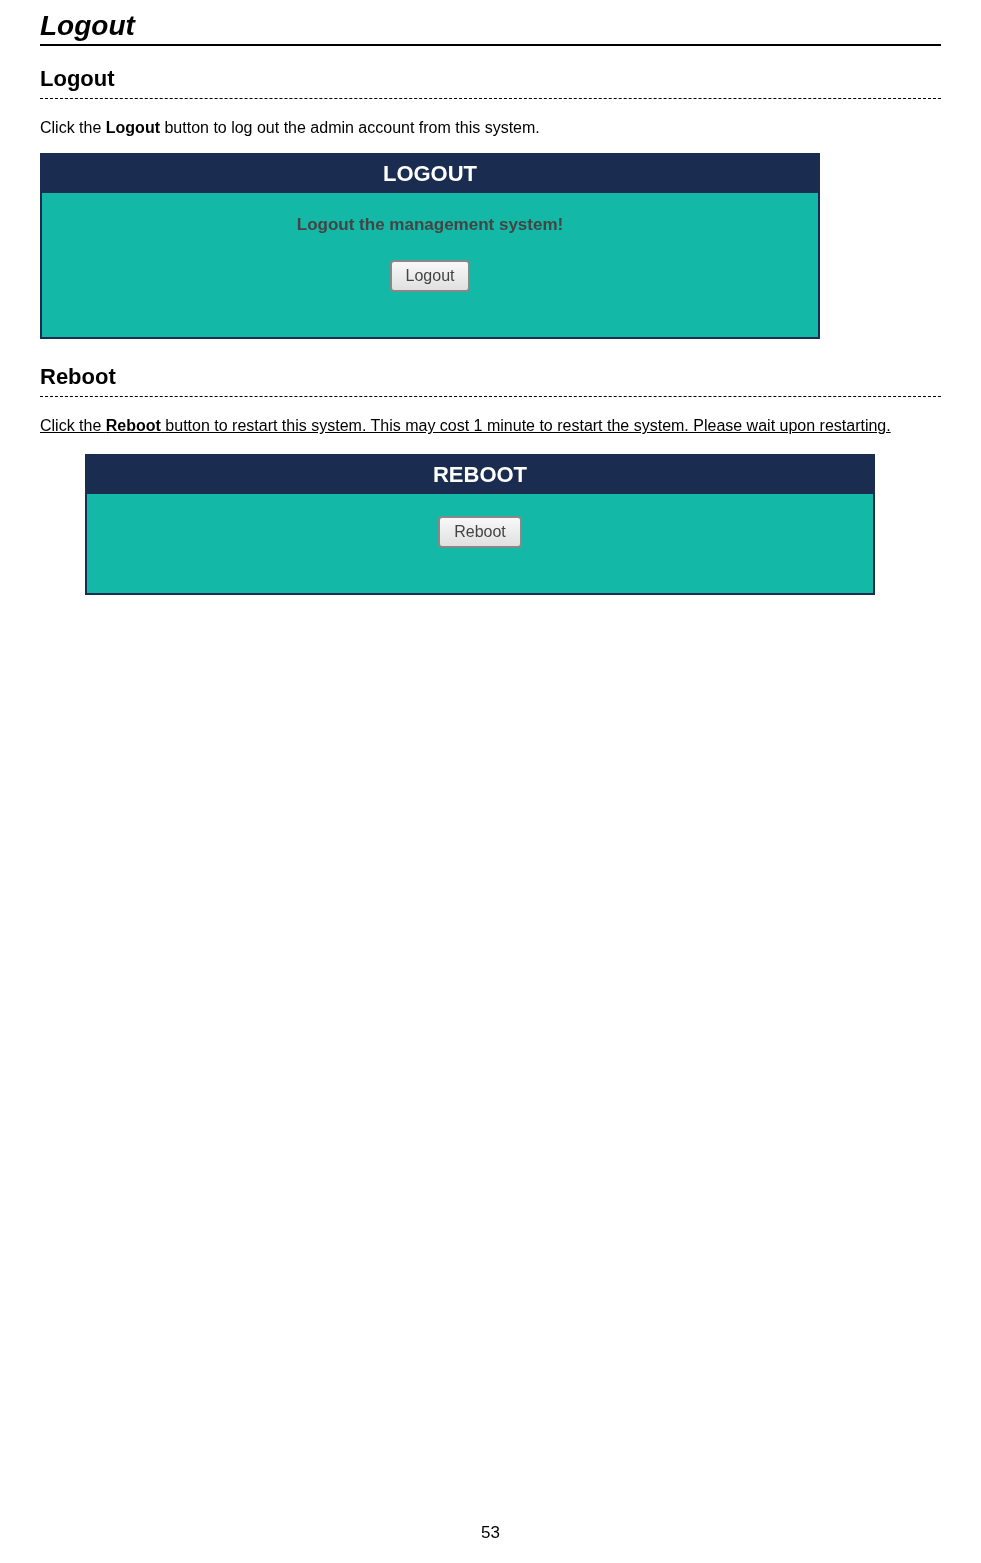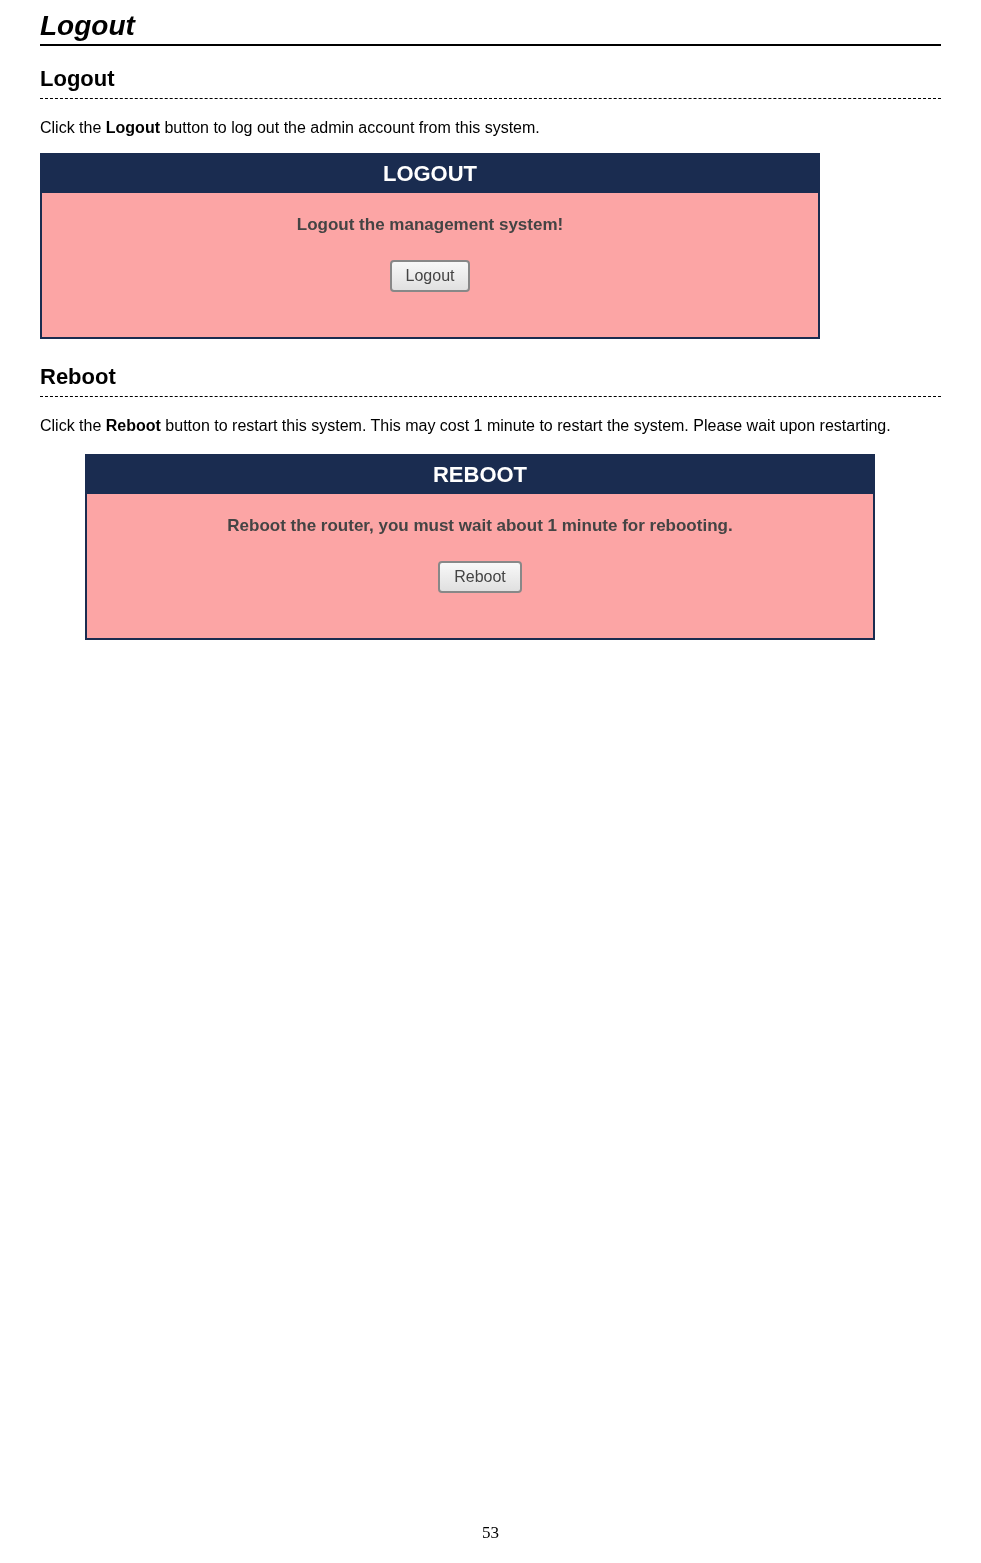--- a/index.html
+++ b/index.html
@@ -46,21 +46,21 @@
     .panel-title {
       background: #1a2c50;
       color: white;
       text-align: center;
       font-size: 22px;
       font-weight: bold;
       padding: 6px 0;
       font-family: Arial, sans-serif;
     }
     .panel-body {
-      background: #fca5a5;
+      background: #14b8a6;
       text-align: center;
       padding: 22px 0 45px 0;
     }
     .panel-message {
       font-size: 17px;
       font-weight: bold;
       color: #444;
       margin-bottom: 25px;
     }
     .panel-button {
@@ -77,21 +77,21 @@
       border: 2px solid #1a2c50;
       width: 790px;
       margin: 15px auto 25px 45px;
     }
     .page-number {
       position: absolute;
       bottom: 20px;
       left: 50%;
       transform: translateX(-50%);
       font-size: 17px;
-      font-family: Liberation Serif, serif;
+      font-family: Liberation Sans, sans-serif;
       margin-top: 32px;
     }
   </style>
 </head>
 <body>
 
 <h1 class="main-title">Logout</h1>
 
 <h2 class="section-header">Logout</h2>
 
@@ -102,25 +102,24 @@
 <div class="panel-outer">
   <div class="panel-title">LOGOUT</div>
   <div class="panel-body">
     <div class="panel-message">Logout the management system!</div>
     <button class="panel-button">Logout</button>
   </div>
 </div>
 
 <h2 class="section-header">Reboot</h2>
 
-<p class="description-text" style="text-align: justify;">
+<p class="description-text" style="text-align: justify; text-decoration: underline;">
   <span>Click the </span><b>Reboot</b><span> button to restart this system. This may cost 1 minute to restart the system. Please wait upon restarting.</span>
 </p>
 
 <div class="reboot-panel-outer">
   <div class="panel-title">REBOOT</div>
   <div class="panel-body">
-    <div class="panel-message">Reboot the router, you must wait about 1 minute for rebooting.</div>
     <button class="panel-button">Reboot</button>
   </div>
 </div>
 
 <div class="page-number">53</div>
 
 </body></html>

